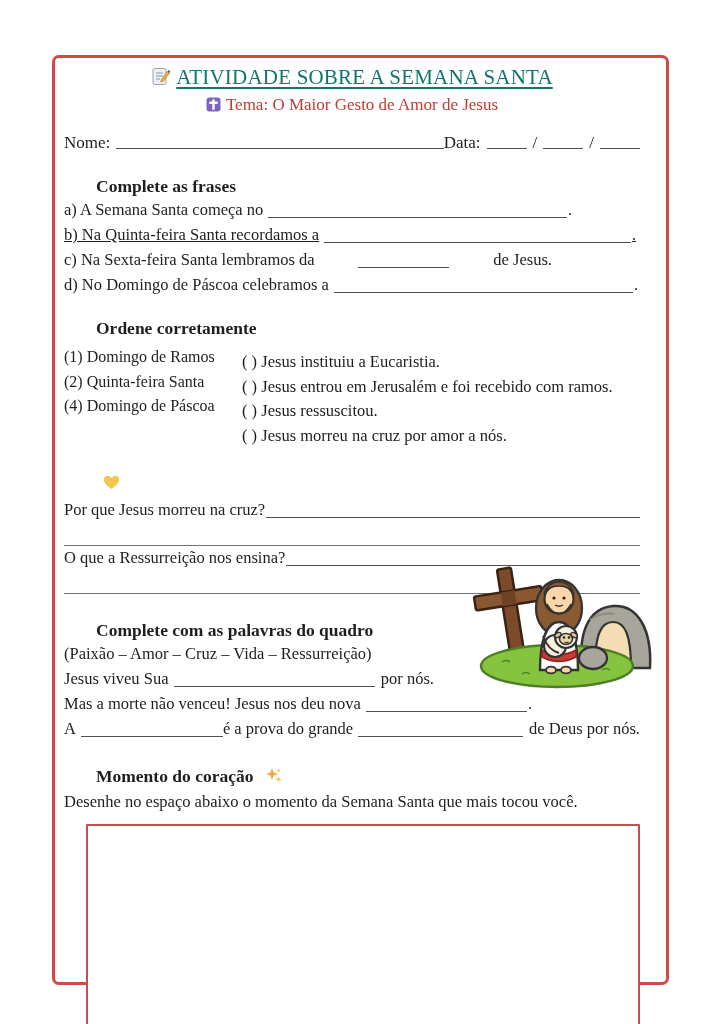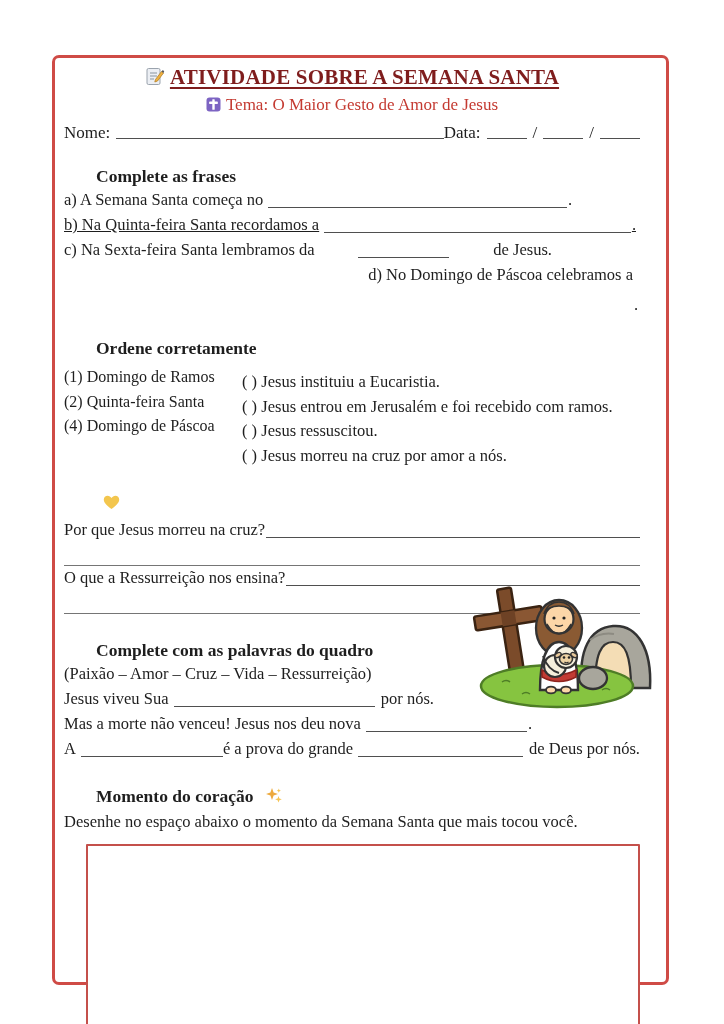--- a/index.html
+++ b/index.html
@@ -9,28 +9,28 @@
     font-family:"Liberation Serif","DejaVu Serif",serif; color:#1e1e1e;
     overflow:hidden;
   }
   .page {
     position:absolute; left:52px; top:55px; width:617px; height:930px;
     border:3px solid #cf4b46; border-radius:7px; background:#fff;
     padding:5px 26px 0 9px;
   }
   .title-row { text-align:center; margin-top:2px; }
   .title-text {
-    color:#7f1d1d; font-weight:bold; font-size:21px; letter-spacing:0.2px;
+    color:#0f766e; font-weight:normal; font-size:21px; letter-spacing:0.2px;
     text-decoration:underline; text-underline-offset:3px;
   }
   .subtitle-row { text-align:center; margin-top:4px; color:#c43a31; font-size:17px; }
   .icon { display:inline-block; vertical-align:-3px; margin-right:5px; }
   .icon-after { display:inline-block; vertical-align:-2px; margin-left:7px; }
 
-  .name-row { display:flex; align-items:flex-end; margin-top:6px; font-size:17px; }
+  .name-row { display:flex; align-items:flex-end; margin-top:16px; font-size:17px; }
   .blank { border-bottom:1.5px solid #4f4f4f; margin-bottom:4px; }
   .grow { flex:1; }
   .w40 { width:40px; }
   .slash { margin:0 6px; }
 
   .sec-h { font-weight:bold; font-size:17.5px; margin:0 0 0 32px; }
   .line { display:flex; align-items:flex-end; font-size:16.5px; line-height:25px; }
   .line .pre { white-space:nowrap; margin-right:5px; }
   .line .suf { white-space:nowrap; margin-left:6px; }
   .mt24 { margin-top:24px; }
@@ -99,21 +99,21 @@
   <div class="line" style="width:572px;text-decoration:underline;">
     <span class="pre">b) Na Quinta-feira Santa recordamos a</span>
     <span class="blank grow"></span>
     <span class="suf" style="margin-left:1px;">.</span>
   </div>
   <div class="line" style="width:488px;gap:38px;">
     <span class="pre">c) Na Sexta-feira Santa lembramos da</span>
     <span class="blank grow"></span>
     <span class="suf">de Jesus.</span>
   </div>
-  <div class="line" style="width:574px;flex-direction:column;">
+  <div class="line" style="width:574px;">
     <span class="pre">d) No Domingo de Páscoa celebramos a</span>
     <span class="blank grow"></span>
     <span class="suf" style="margin-left:1px;">.</span>
   </div>
 
   <div class="sec-h" style="margin-top:21px;">Ordene  corretamente</div>
   <div class="ord">
     <div class="ord-left">
       <div>(1) Domingo de Ramos</div>
       <div>(2) Quinta-feira Santa</div>

